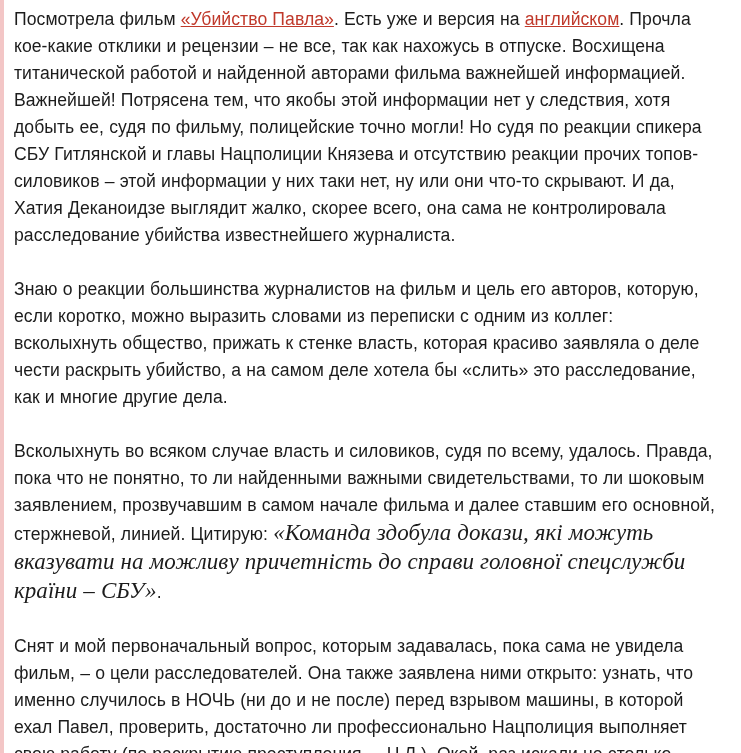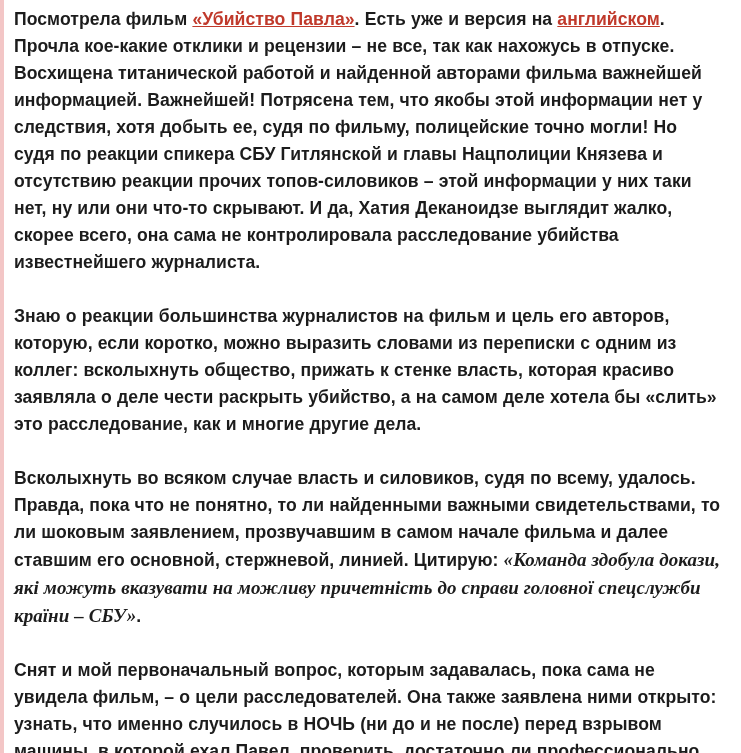--- a/index.html
+++ b/index.html
@@ -14,21 +14,20 @@
     color: #1a1a1a;
     overflow: hidden;
   }
   .page {
     position: relative;
     width: 741px;
     height: 753px;
     background: #ffffff;
     box-sizing: border-box;
     padding: 6px 20px 0 14px;
-    font-weight: bold;
   }
   .left-rule {
     position: absolute;
     left: 0;
     top: 0;
     width: 4px;
     height: 753px;
     background: #f3c6c6;
   }
   .article {
@@ -47,21 +46,21 @@
   }
   a.link {
     color: #c0392b;
     text-decoration: underline;
     text-decoration-color: #c0392b;
     cursor: pointer;
   }
   .quote-it {
     font-style: italic;
     font-family: "Liberation Serif", serif;
-    font-size: 19px;
+    font-size: 23px;
   }
 </style>
 </head>
 <body>
 
 <div class="page">
   <div class="left-rule"></div>
 
   <div class="article">
 

